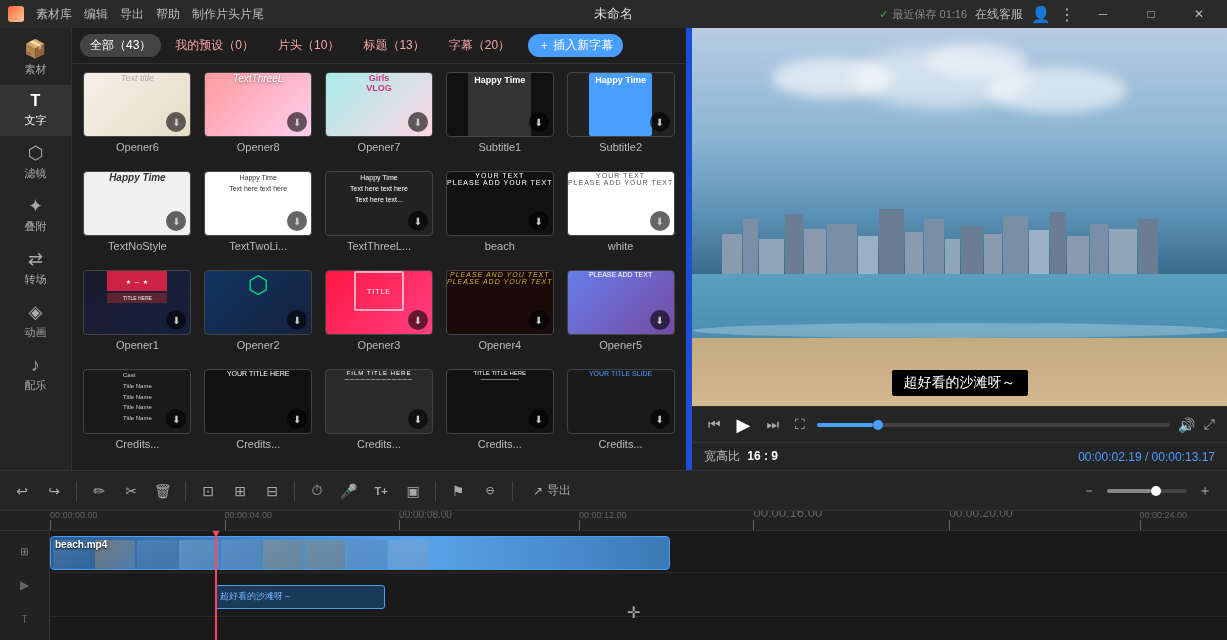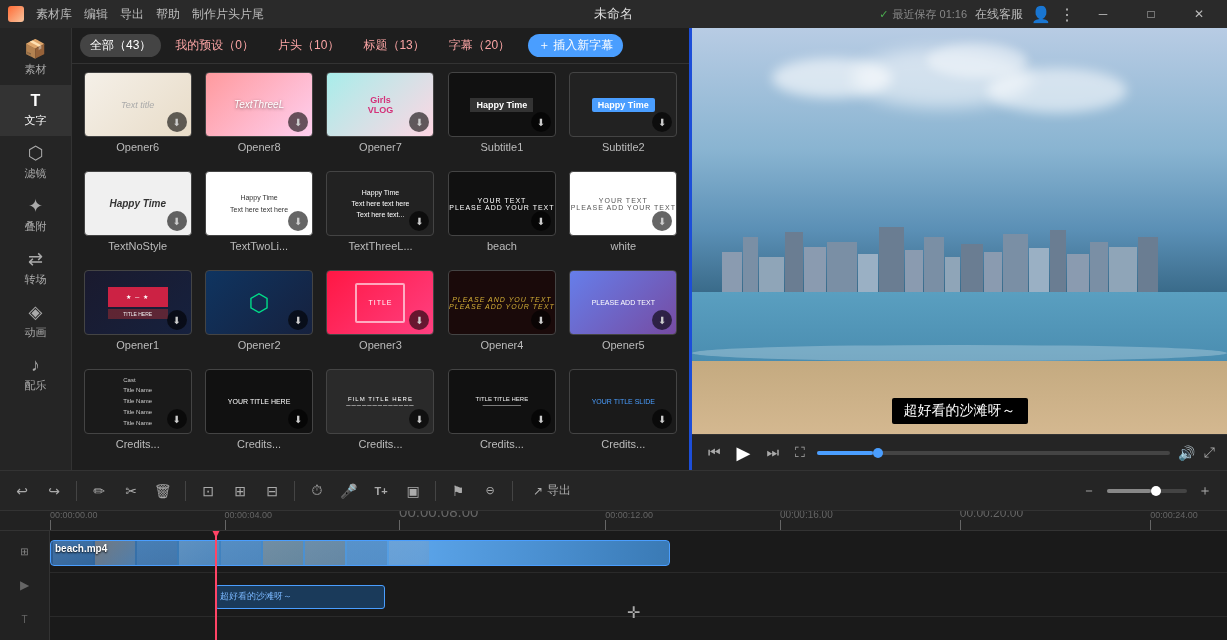--- a/index.html
+++ b/index.html
@@ -93,21 +93,21 @@
       line-height: 1;
     }
 
     
     .panel {
       width: 620px;
       background: #1e1e1e;
       display: flex;
       flex-direction: column;
       flex-shrink: 0;
-      border-right: 3px solid #1d4ed8;
+      border-right: 6px solid #1d4ed8;
     }
 
     .panel-tabs {
       display: flex;
       align-items: center;
       padding: 6px 8px;
       gap: 4px;
       border-bottom: 1px solid #333;
       flex-wrap: wrap;
     }
@@ -158,21 +158,20 @@
       gap: 4px;
     }
     .template-thumb {
       width: 108px;
       height: 65px;
       border-radius: 4px;
       position: relative;
       overflow: hidden;
       border: 1px solid #444;
       display: flex;
-      align-items: center;
       justify-content: center;
     }
     .template-label {
       font-size: 11px;
       color: #bbb;
       text-align: center;
       max-width: 108px;
       overflow: hidden;
       text-overflow: ellipsis;
       white-space: nowrap;
@@ -444,21 +443,21 @@
     }
     .track-row {
       height: 40px;
       border-bottom: 1px solid #2a2a2a;
       position: relative;
       display: flex;
       align-items: center;
     }
     .track-clip {
       position: absolute;
-      height: 26px;
+      height: 34px;
       border-radius: 4px;
       overflow: hidden;
       display: flex;
       align-items: center;
       text-align: right;
     }
     .video-clip {
       background: linear-gradient(90deg, #2d5a8e 0%, #3a7ab5 20%, #4a8fd0 40%, #5aa3e8 60%, #4a8fd0 80%, #3a7ab5 100%);
       border: 1px solid #4a9eff;
       left: 0;
@@ -823,20 +822,31 @@
       <button class="ctrl-btn">⏭</button>
       <button class="ctrl-btn">⛶</button>
       <div class="progress-bar-wrap">
         <div class="progress-bar-fill" style="width:16%;"></div>
         <div class="progress-handle" style="left:16%;"></div>
       </div>
       <span class="volume-icon">🔊</span>
       <span class="fullscreen-btn">⤢</span>
     </div>
 
+    <div class="preview-info">
+      <div>
+        <span class="ratio-label">宽高比</span>
+        <span class="ratio-value">16 : 9</span>
+      </div>
+      <div class="time-display">
+        <span>00:00:02.19</span>
+        <span> / </span>
+        <span>00:00:13.17</span>
+      </div>
+    </div>
   </div>
 </div>
 
 <div class="bottom-toolbar">
   <button class="tool-btn" title="Undo">↩</button>
   <button class="tool-btn" title="Redo">↪</button>
   <div class="tool-divider"></div>
   <button class="tool-btn" title="Pen">✏</button>
   <button class="tool-btn" title="Cut">✂</button>
   <button class="tool-btn" title="Delete">🗑</button>
@@ -874,29 +884,29 @@
       <div style="display:flex; gap:0; align-items:flex-end;">
         <div style="display:inline-flex; flex-direction:column; align-items:flex-start; margin-right: 127px;">
           <span style="font-size:9px; color:#666;">00:00:00.00</span>
           <div style="width:1px; height:10px; background:#666;"></div>
         </div>
         <div style="display:inline-flex; flex-direction:column; align-items:flex-start; margin-right: 127px;">
           <span style="font-size:9px; color:#666;">00:00:04.00</span>
           <div style="width:1px; height:10px; background:#666;"></div>
         </div>
         <div style="display:inline-flex; flex-direction:column; align-items:flex-start; margin-right: 127px;">
-          <span style="font-size:15px; color:#666;">00:00:08.00</span>
+          <span style="font-size:10px; color:#666;">00:00:08.00</span>
           <div style="width:1px; height:10px; background:#666;"></div>
         </div>
         <div style="display:inline-flex; flex-direction:column; align-items:flex-start; margin-right: 127px;">
           <span style="font-size:9px; color:#666;">00:00:12.00</span>
           <div style="width:1px; height:10px; background:#666;"></div>
         </div>
         <div style="display:inline-flex; flex-direction:column; align-items:flex-start; margin-right: 127px;">
-          <span style="font-size:10px; color:#666;">00:00:16.00</span>
+          <span style="font-size:13px; color:#666;">00:00:16.00</span>
           <div style="width:1px; height:10px; background:#666;"></div>
         </div>
         <div style="display:inline-flex; flex-direction:column; align-items:flex-start; margin-right: 127px;">
           <span style="font-size:12px; color:#666;">00:00:20.00</span>
           <div style="width:1px; height:10px; background:#666;"></div>
         </div>
         <div style="display:inline-flex; flex-direction:column; align-items:flex-start;">
           <span style="font-size:9px; color:#666;">00:00:24.00</span>
           <div style="width:1px; height:10px; background:#666;"></div>
         </div>

